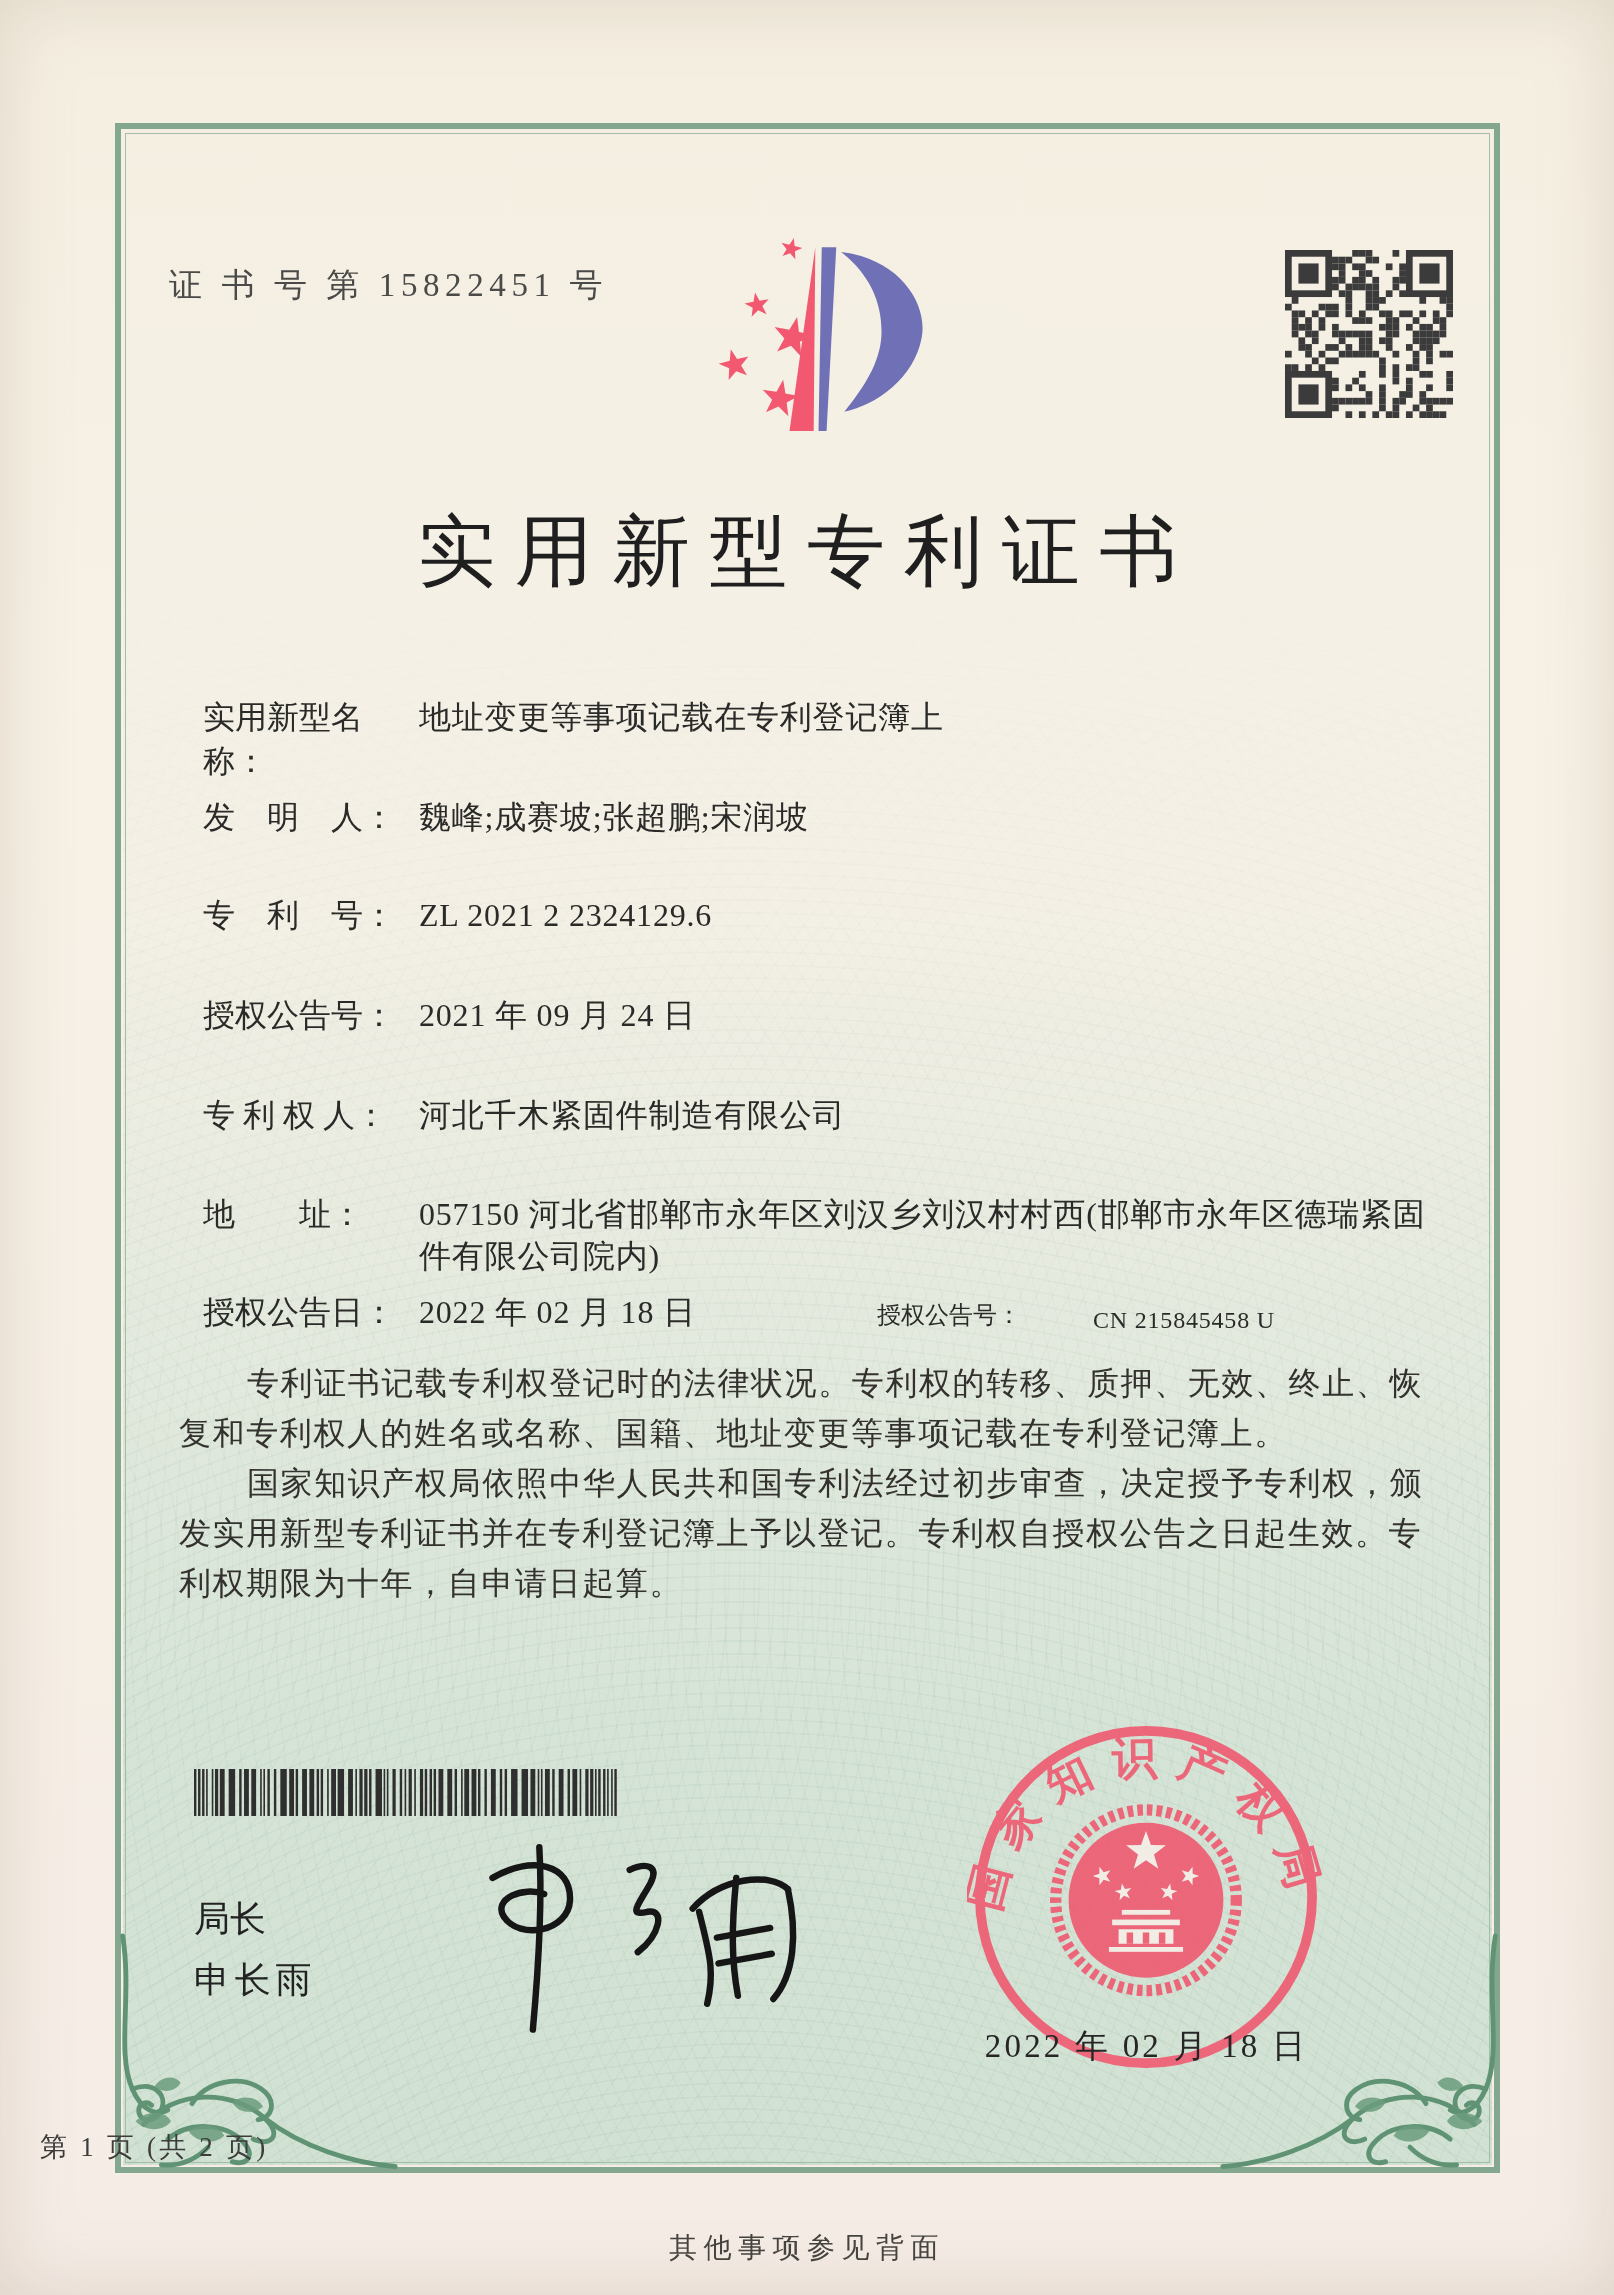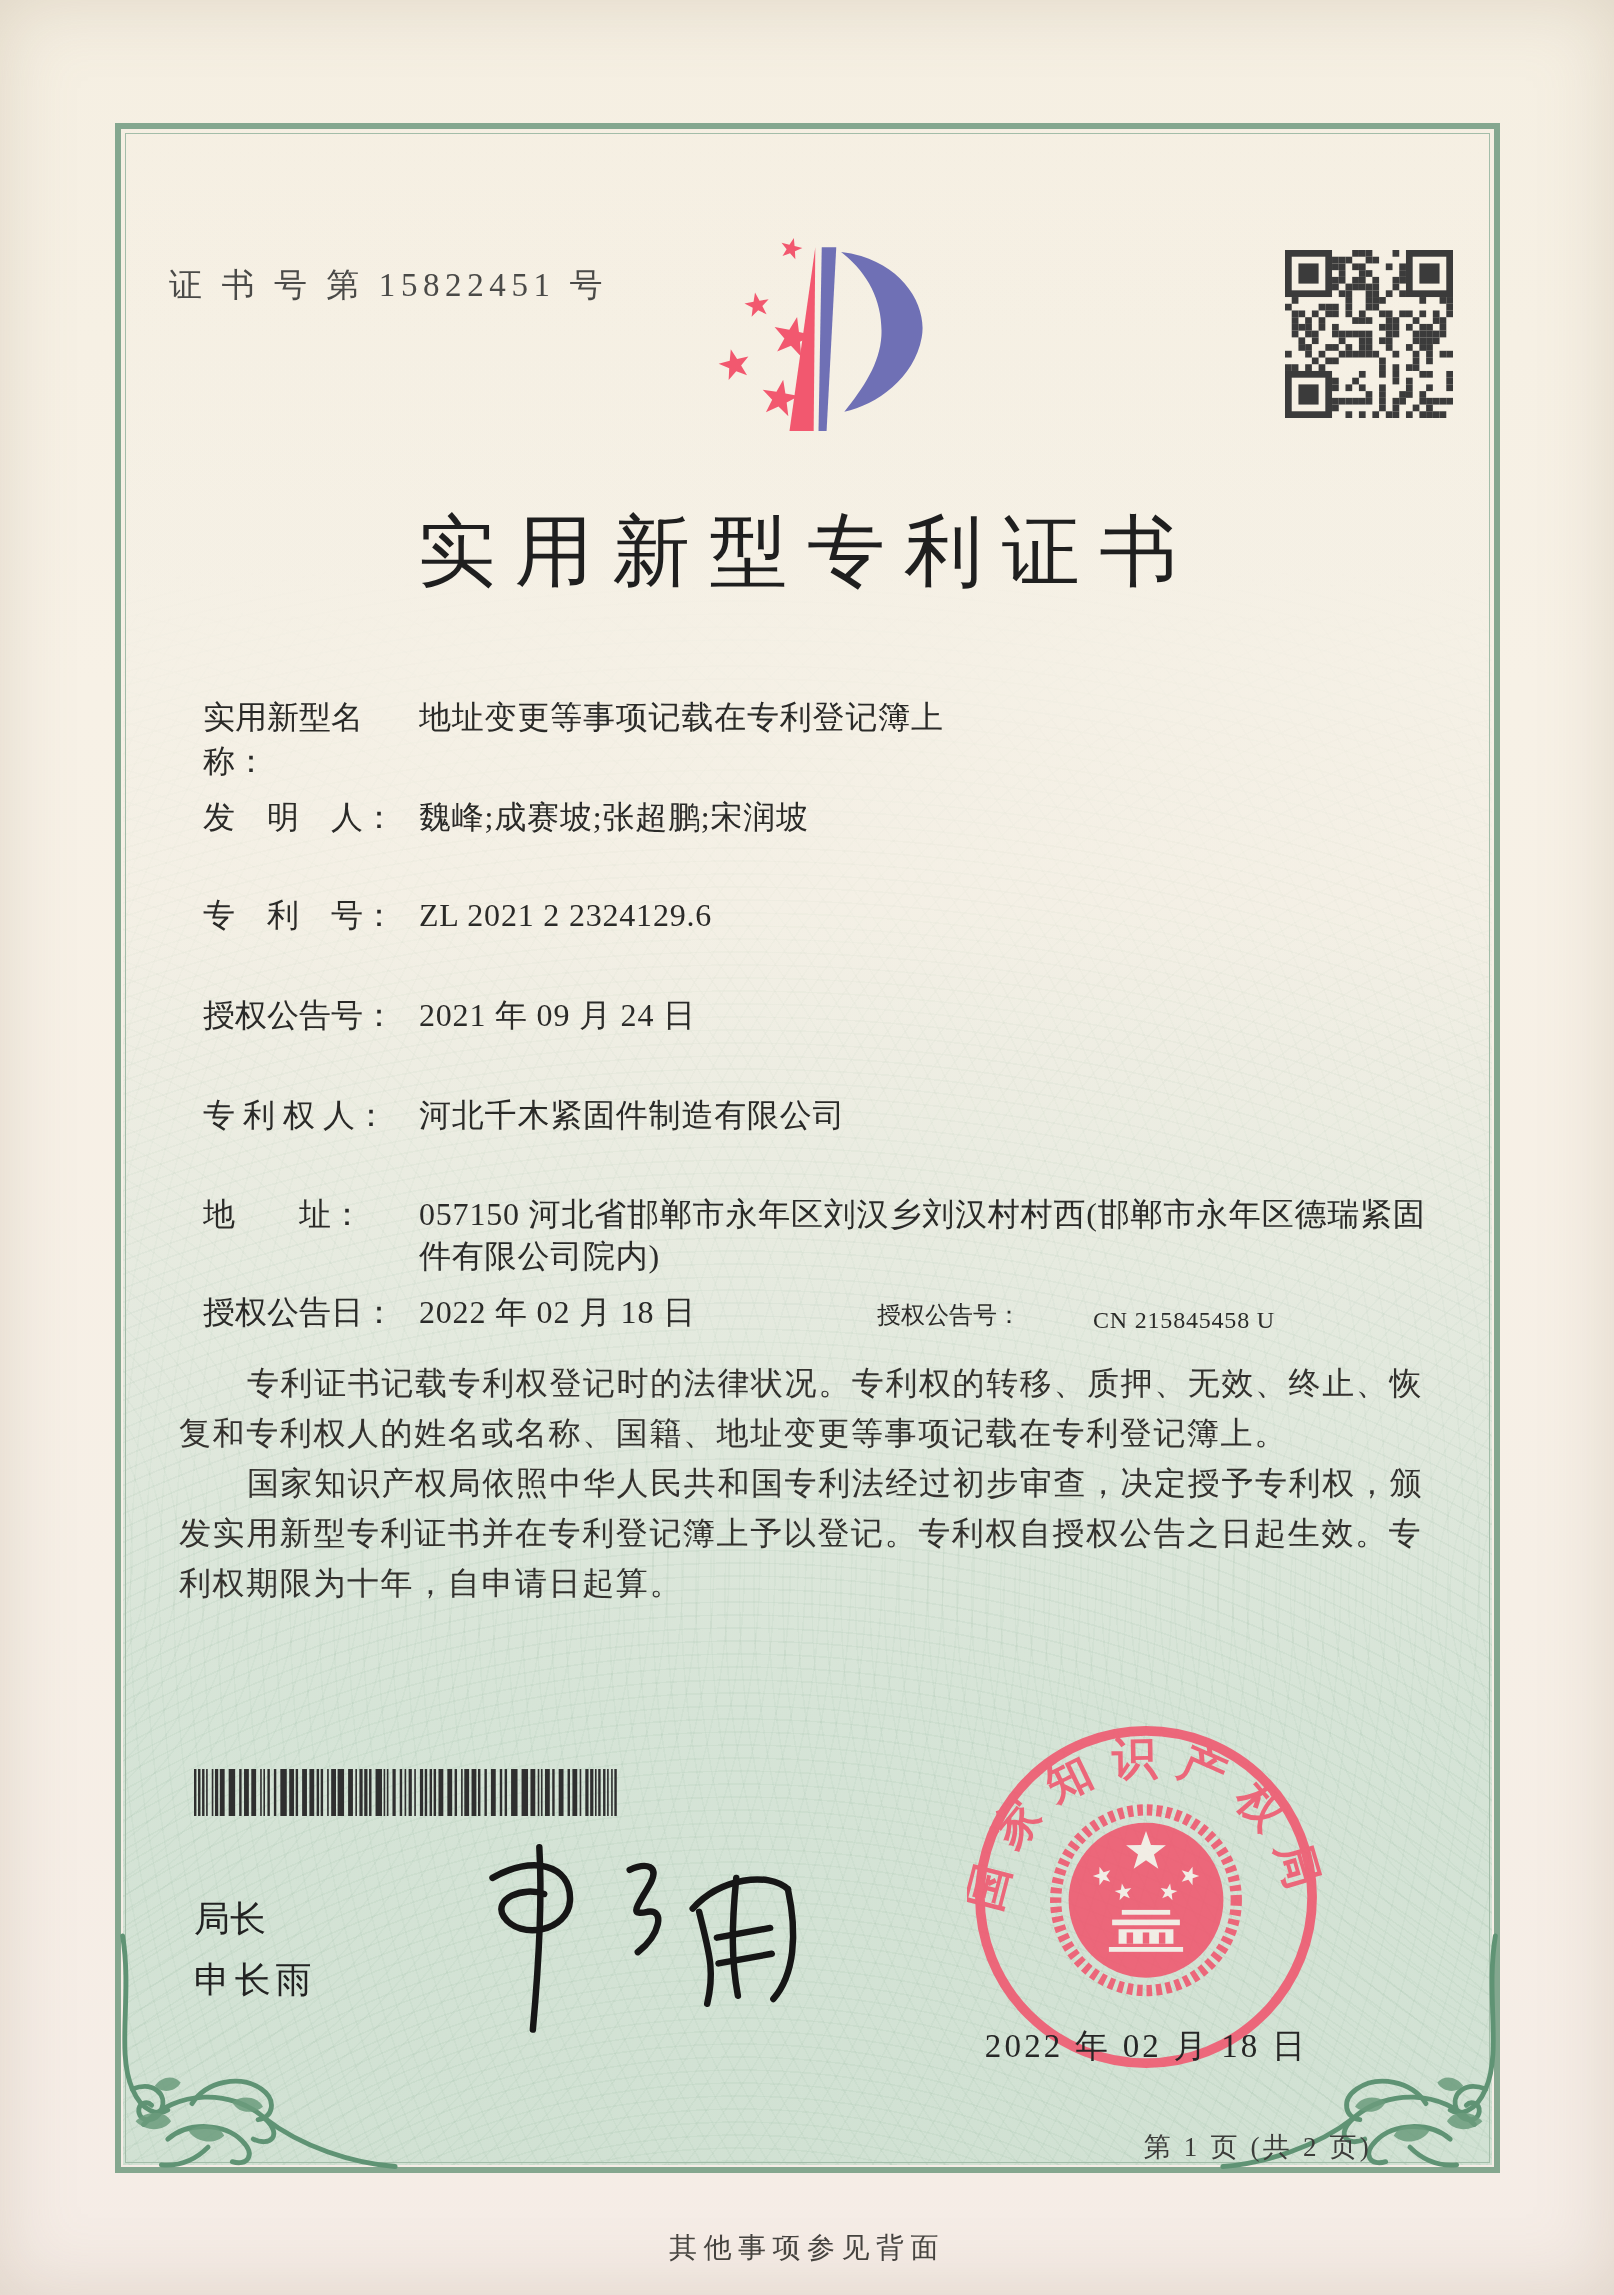--- a/index.html
+++ b/index.html
@@ -35,21 +35,21 @@
   #grant2{position:absolute;left:674px;top:8px;display:flex;font-size:24px;}
   #grant2 .lab{width:216px;}
   #paras{left:179px;top:1358px;width:1269px;font-size:32px;color:#33312e;}
   #paras p{margin:0;line-height:50px;text-indent:68px;letter-spacing:1.6px;}
   #barcode{left:194px;top:1769px;width:426px;height:47px;}
   #director-title{left:194px;top:1895px;font-size:36px;color:#222;font-family:"Liberation Sans","DejaVu Sans",sans-serif;}
   #director-name{left:194px;top:1956px;font-size:36px;color:#222;font-family:"Liberation Sans","DejaVu Sans",sans-serif;letter-spacing:4.8px;}
   #signature{left:436px;top:1831px;}
   #seal{left:967px;top:1718px;width:358px;height:358px;}
   #seal-date{left:969px;top:2024px;width:355px;text-align:center;font-size:33px;color:#262626;letter-spacing:3.2px;}
-  #page-num{left:0;top:2129px;width:1372px;text-align:right;font-size:27px;color:#3c3c3a;letter-spacing:3.2px;}
+  #page-num{left:0;top:2129px;width:1372px;text-align:left;font-size:27px;color:#3c3c3a;letter-spacing:3.2px;padding-left:40px;}
   #bottom-note{left:0;top:2229px;width:1614px;text-align:center;font-size:28px;color:#45433f;letter-spacing:6.5px;}
   #logo{left:696px;top:215px;width:266px;height:266px;}
   #qr{left:1285px;top:250px;width:168px;height:168px;}
   .ornament{position:absolute;width:291px;height:250px;}
   #orn-bl{left:111px;top:1931px;}
   #orn-br{left:1216px;top:1931px;transform:scaleX(-1);}
 </style>
 </head>
 <body>
 

